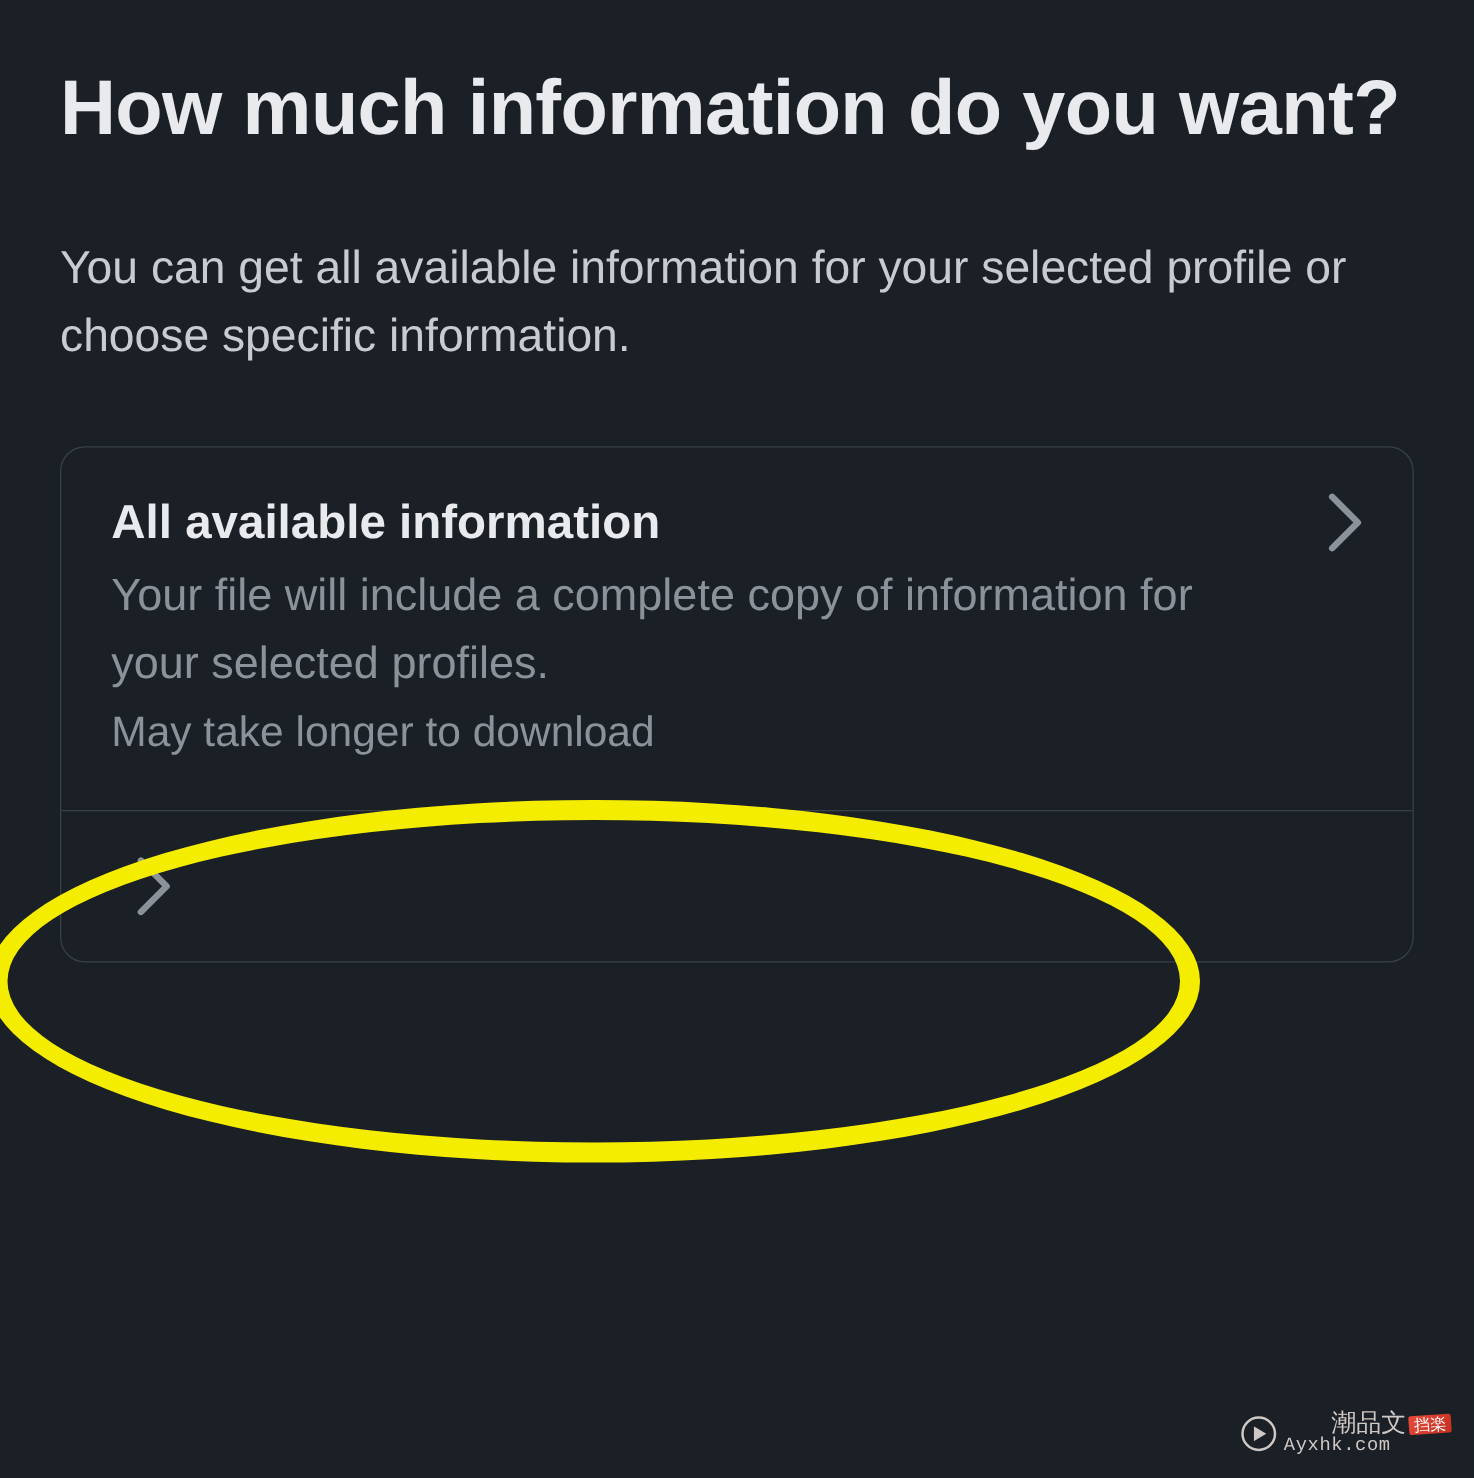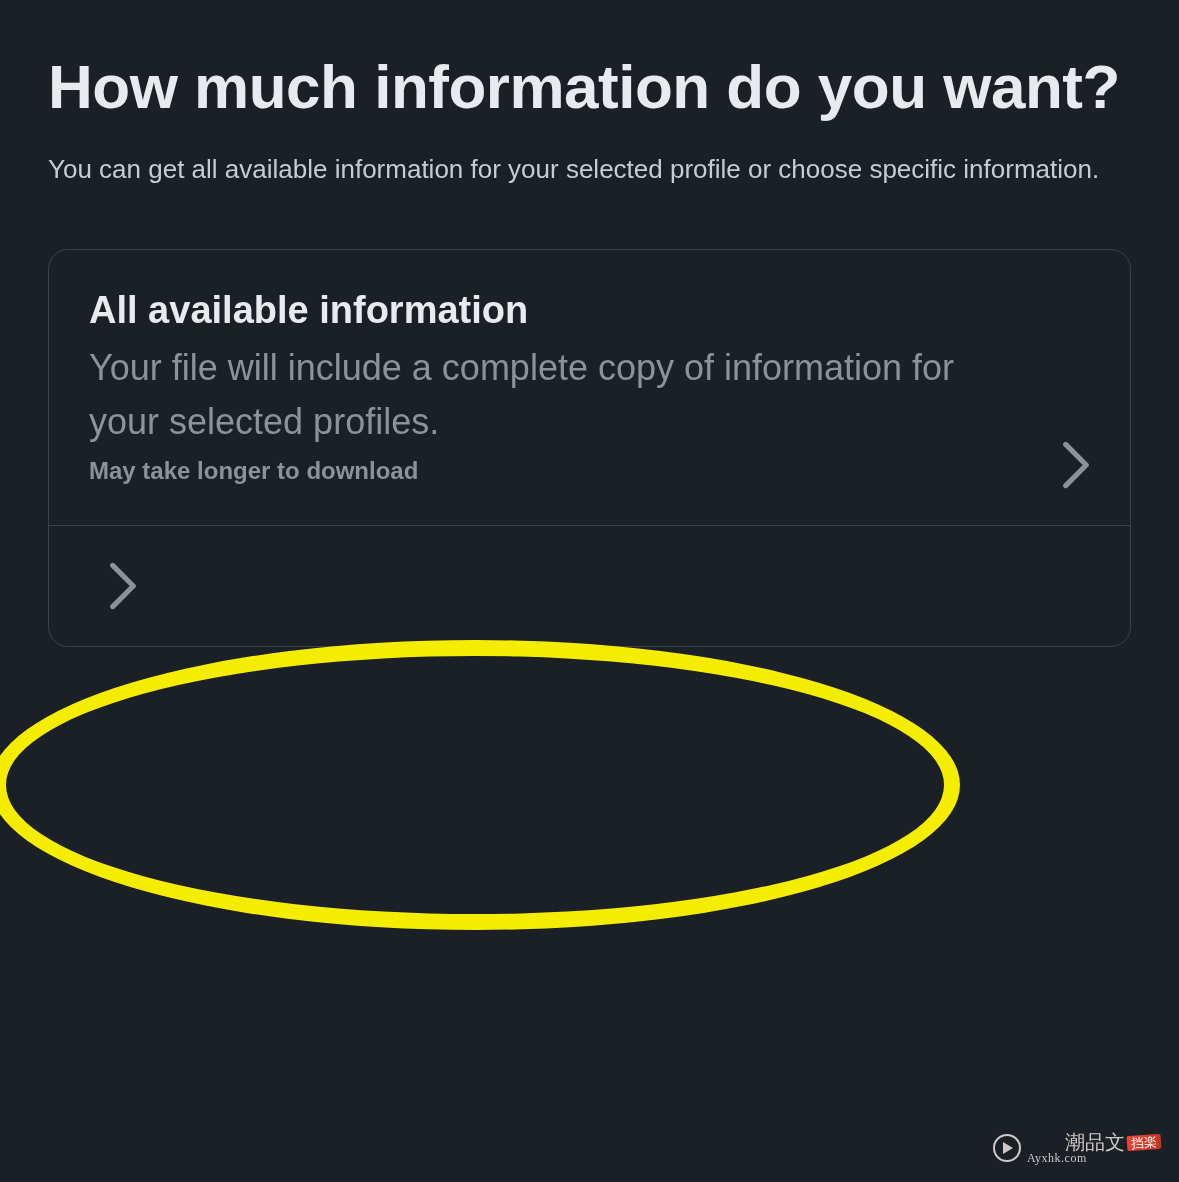--- a/index.html
+++ b/index.html
@@ -14,39 +14,39 @@
       font-family: -apple-system, BlinkMacSystemFont, "Segoe UI", Helvetica, Arial, sans-serif;
       padding: 48px;
       position: relative;
       overflow: hidden;
     }
     .page-title {
       color: #e8eaed;
       font-size: 62px;
       font-weight: 700;
       line-height: 1.25;
-      margin-bottom: 24px;
+      margin-bottom: 60px;
       letter-spacing: -0.5px;
     }
     .page-subtitle {
       color: #c7ccd1;
-      font-size: 26px;
+      font-size: 37px;
       font-weight: 400;
       line-height: 1.5;
       margin-bottom: 60px;
     }
     .options-card {
       border: 1px solid #3a4148;
       border-radius: 20px;
       overflow: hidden;
       position: relative;
     }
     .option-row {
       display: flex;
-      align-items: flex-end;
+      align-items: flex-start;
       padding: 36px 40px;
       cursor: pointer;
       gap: 28px;
     }
     .option-row:first-child {
       border-bottom: 1px solid #3a4148;
     }
     .option-content {
       flex: 1;
     }
@@ -58,22 +58,22 @@
       margin-bottom: 6px;
     }
     .option-description {
       color: #8b9299;
       font-size: 36px;
       font-weight: 400;
       line-height: 1.5;
     }
     .option-note {
       color: #8b9299;
-      font-size: 24px;
-      font-weight: 700;
+      font-size: 34px;
+      font-weight: 400;
       line-height: 1.5;
       margin-top: 4px;
     }
     .chevron {
       flex-shrink: 0;
       margin-left: 20px;
       color: #8b9299;
     }
     .chevron svg {
       width: 28px;
@@ -133,22 +133,22 @@
       background: linear-gradient(135deg, #e84a3a, #c43020);
       color: #fff;
       font-size: 13px;
       padding: 1px 4px;
       border-radius: 2px;
       transform: rotate(-4deg);
       display: inline-block;
     }
     .watermark-url {
       color: #d0c8c4;
-      font-size: 12px;
-      font-family: Liberation Serif, serif;
+      font-size: 15px;
+      font-family: Liberation Mono, monospace;
       letter-spacing: 0.5px;
     }
   </style>
 </head>
 <body>
 
 <h1 class="page-title">How much information do you want?</h1>
 
 <p class="page-subtitle">You can get all available information for your selected profile or choose specific information.</p>
 

